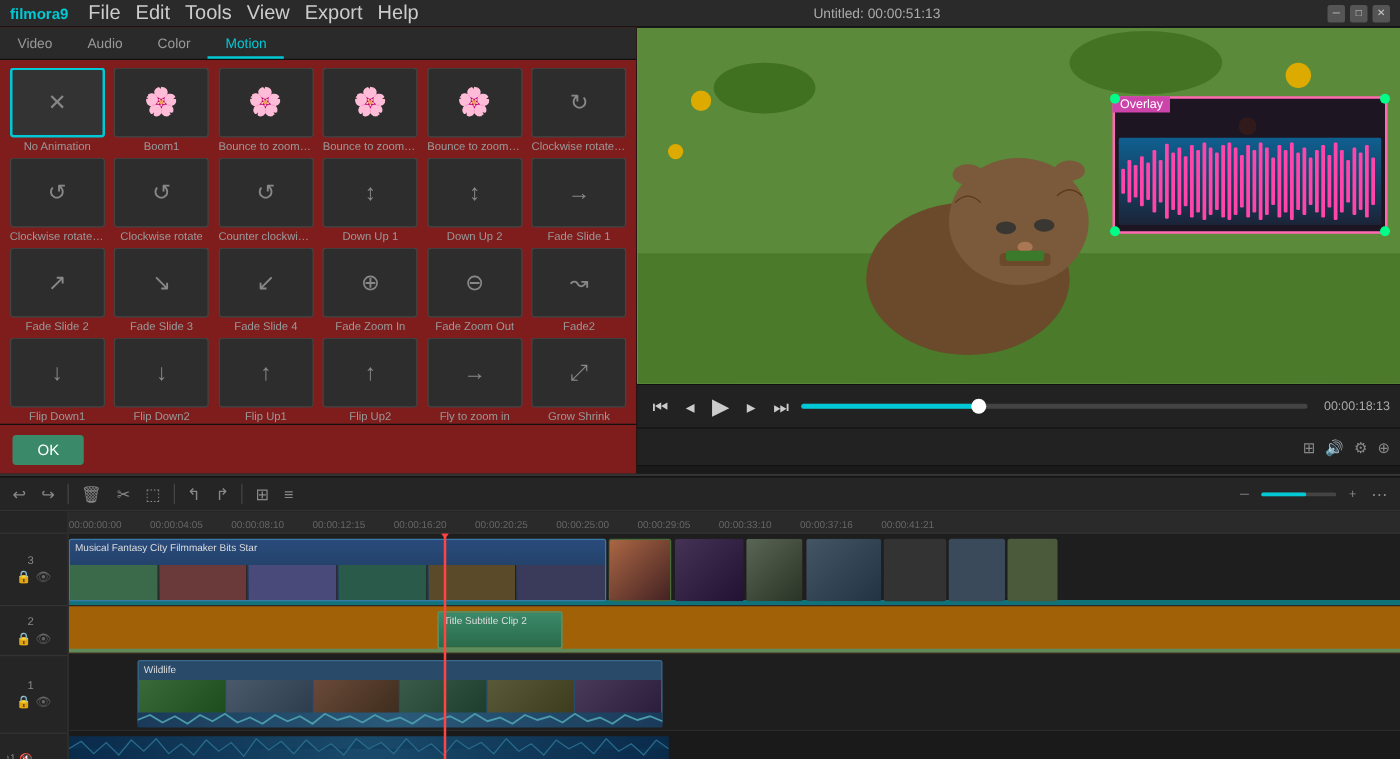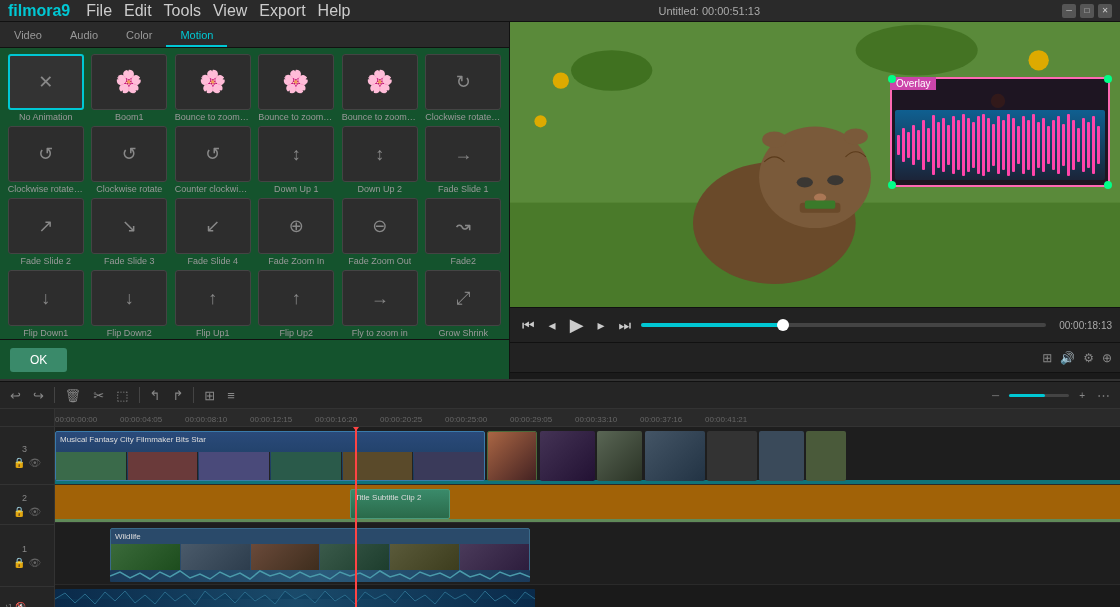--- a/index.html
+++ b/index.html
@@ -10,21 +10,21 @@
       background: #2a2a2a;
       height: 22px;
       display: flex;
       align-items: center;
       padding: 0 8px;
       border-bottom: 1px solid #111;
     }
     #menubar .logo {
       color: #00c8d4;
       font-weight: bold;
-      font-size: 16px;
+      font-size: 12px;
       margin-right: 10px;
     }
     #menubar .menu-item {
       color: #ccc;
       font-size: 16px;
       padding: 0 6px;
       cursor: pointer;
     }
     #menubar .title {
       flex: 1;
@@ -51,21 +51,21 @@
 
     
     #main-layout {
       display: flex;
       height: calc(607px - 22px);
     }
 
     
     #effects-panel {
       width: 510px;
-      background: #14532d;
+      background: #7f1d1d;
       display: flex;
       flex-direction: column;
       border-right: 1px solid #111;
     }
 
     
     #tab-bar {
       display: flex;
       background: #2a2a2a;
       border-bottom: 1px solid #111;

